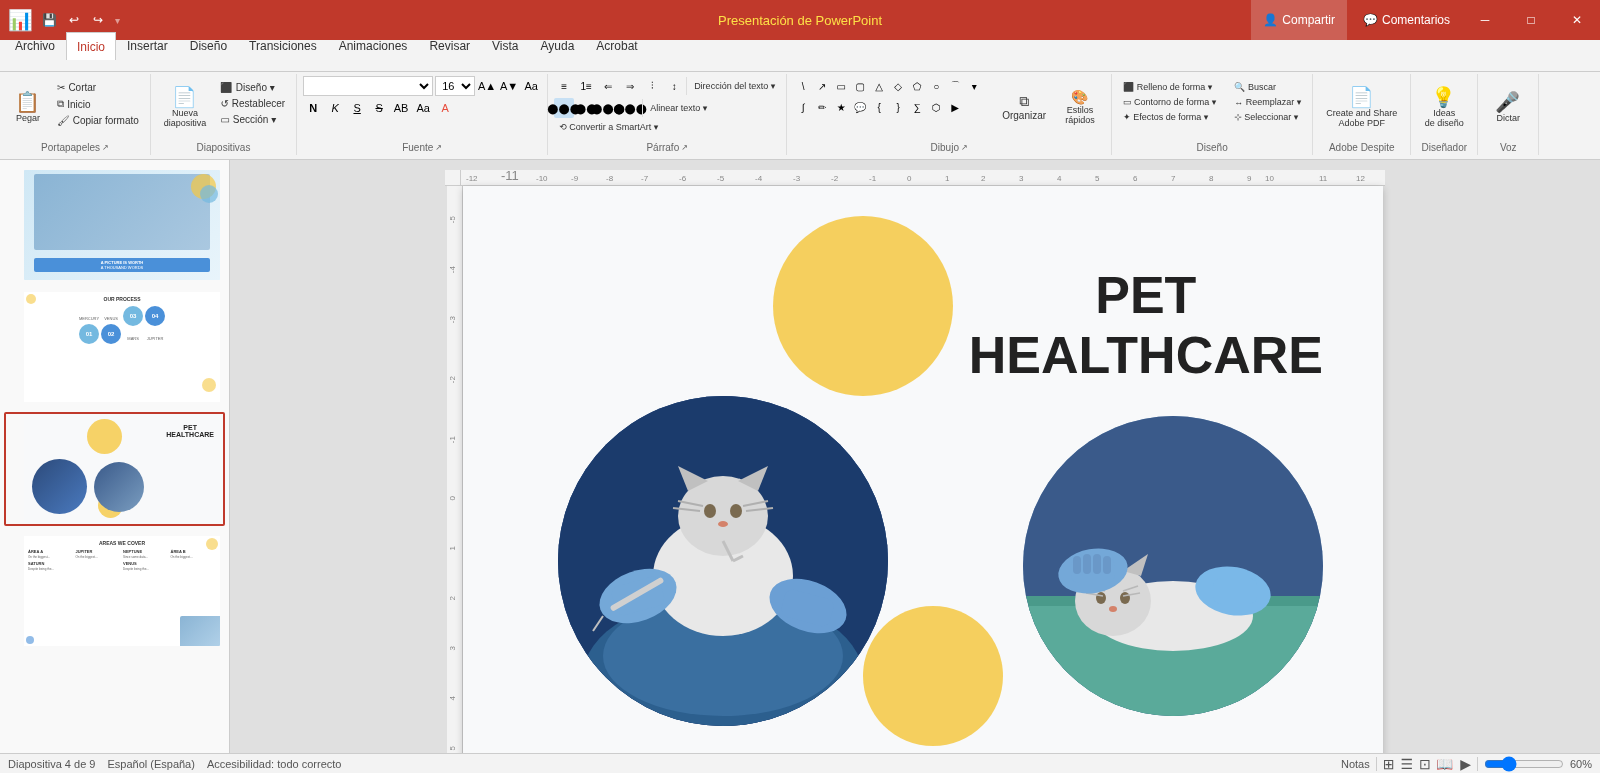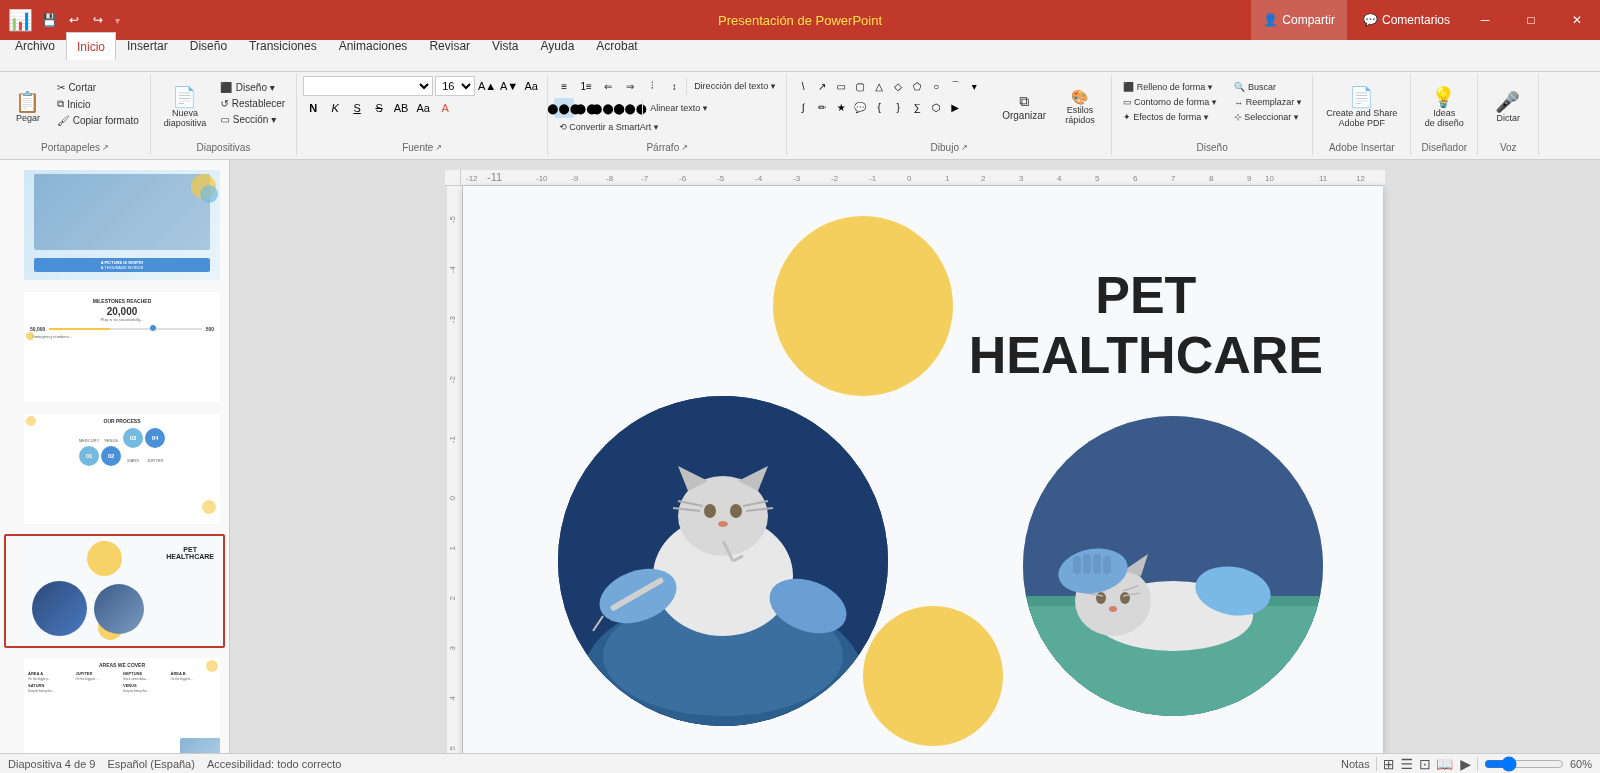--- a/index.html
+++ b/index.html
@@ -585,21 +585,21 @@
   </div>
 
   <div class="ribbon-group">
     <div class="ribbon-group-content">
       <button class="ribbon-btn" style="height:62px;min-width:60px;">
         <span class="icon" style="color:#e74c3c;">📄</span>
         <span style="font-size:9px;">Create and Share<br>Adobe PDF</span>
       </button>
     </div>
     <div class="ribbon-group-label">
-        <span>Adobe Insertar</span>
+        <span>Adobe Despite</span>
       </div>
   </div>
 
   <div class="ribbon-group">
     <div class="ribbon-group-content">
       <button class="ribbon-btn" style="height:62px;min-width:54px;">
         <span class="icon" style="color:#e74c3c;">💡</span>
         <span style="font-size:9px;">Ideas</span>
         <span style="font-size:9px;">de diseño</span>
       </button>
@@ -640,41 +640,20 @@
             <span style="font-size:4px;color:white;display:block;">A THOUSAND WORDS</span>
           </div>
 
           <div style="position:absolute;top:4px;right:4px;width:25px;height:25px;border-radius:50%;background:#F5C842;opacity:0.7;"></div>
 
           <div style="position:absolute;top:15px;right:2px;width:18px;height:18px;border-radius:50%;background:#74b9e0;opacity:0.7;"></div>
         </div>
       </div>
     </div>
 
-    <div class="slide-thumb">
-
-      <div class="slide-thumb-inner thumb2">
-        <div style="position:absolute;top:0;left:0;width:100%;height:100%;background:white;padding:6px;">
-          <div style="font-size:5px;font-weight:bold;color:#333;text-align:center;margin-bottom:2px;">MILESTONES REACHED</div>
-          <div style="font-size:10px;font-weight:bold;color:#333;text-align:center;">20,000</div>
-          <div style="font-size:4px;color:#666;text-align:center;margin-bottom:4px;">Play is so successfully...</div>
-          <div style="display:flex;align-items:center;gap:4px;margin:2px 0;">
-            <span style="font-size:5px;font-weight:bold;color:#333;">50,000</span>
-            <div style="flex:1;height:2px;background:#e0e0e0;position:relative;">
-              <div style="width:40%;height:100%;background:#F5C842;position:absolute;top:0;left:0;"></div>
-              <div style="position:absolute;right:30%;top:-3px;width:6px;height:6px;border-radius:50%;background:#4a90d9;"></div>
-            </div>
-            <span style="font-size:5px;font-weight:bold;color:#333;">500</span>
-          </div>
-          <div style="font-size:4px;color:#666;text-align:left;padding-left:2px;">Emergency numbers...</div>
-
-          <div style="position:absolute;left:2px;top:40px;width:8px;height:8px;border-radius:50%;background:#F5C842;opacity:0.7;"></div>
-        </div>
-      </div>
-    </div>
 
     <div class="slide-thumb">
 
       <div class="slide-thumb-inner thumb3">
         <div style="position:absolute;top:0;left:0;width:100%;height:100%;background:white;padding:4px;">
           <div style="font-size:5px;font-weight:bold;color:#333;text-align:center;margin-bottom:3px;">OUR PROCESS</div>
 
           <div style="display:flex;gap:2px;justify-content:center;align-items:center;margin-top:4px;">
             <div style="text-align:center;">
               <span style="font-size:4px;color:#666;">MERCURY</span>
@@ -757,21 +736,21 @@
   </div>
 
   <div class="canvas-area">
     <div class="canvas-with-ruler">
 
       <div style="display:flex;width:940px;position:relative;">
         <div style="width:16px;height:16px;background:#f3f3f3;border-right:1px solid #ccc;border-bottom:1px solid #ccc;flex-shrink:0;"></div>
         <div class="ruler-top" style="width:924px;">
           <div style="display:flex;align-items:flex-end;width:100%;height:100%;padding:0 2px;">
             <span style="position:absolute;left:5px;font-size:8px;color:#888;">-12</span>
-            <span style="position:absolute;left:26px;font-size:11px;color:#888;text-align:right;">-11</span>
+            <span style="position:absolute;left:40px;font-size:13px;color:#888;text-align:right;">-11</span>
             <span style="position:absolute;left:75px;font-size:8px;color:#888;">-10</span>
             <span style="position:absolute;left:110px;font-size:8px;color:#888;">-9</span>
             <span style="position:absolute;left:145px;font-size:8px;color:#888;">-8</span>
             <span style="position:absolute;left:180px;font-size:8px;color:#888;">-7</span>
             <span style="position:absolute;left:218px;font-size:8px;color:#888;">-6</span>
             <span style="position:absolute;left:256px;font-size:8px;color:#888;">-5</span>
             <span style="position:absolute;left:294px;font-size:8px;color:#888;">-4</span>
             <span style="position:absolute;left:332px;font-size:8px;color:#888;">-3</span>
             <span style="position:absolute;left:370px;font-size:8px;color:#888;">-2</span>
             <span style="position:absolute;left:408px;font-size:8px;color:#888;">-1</span>

